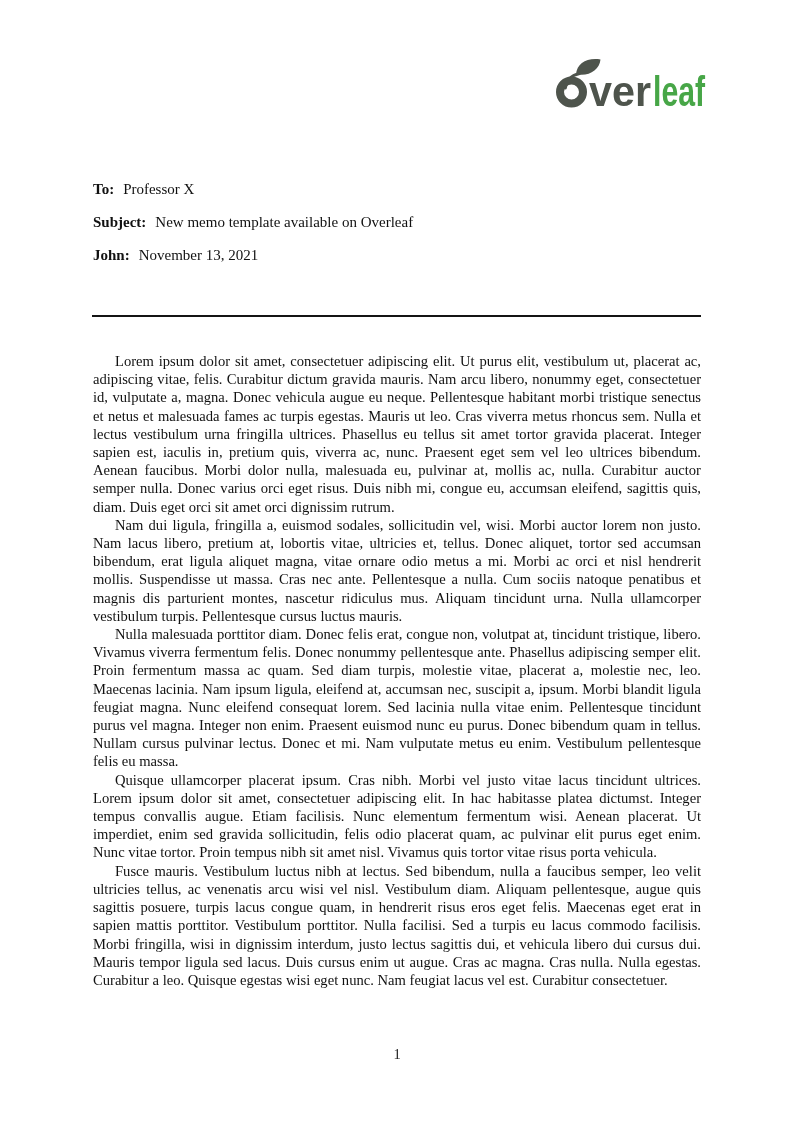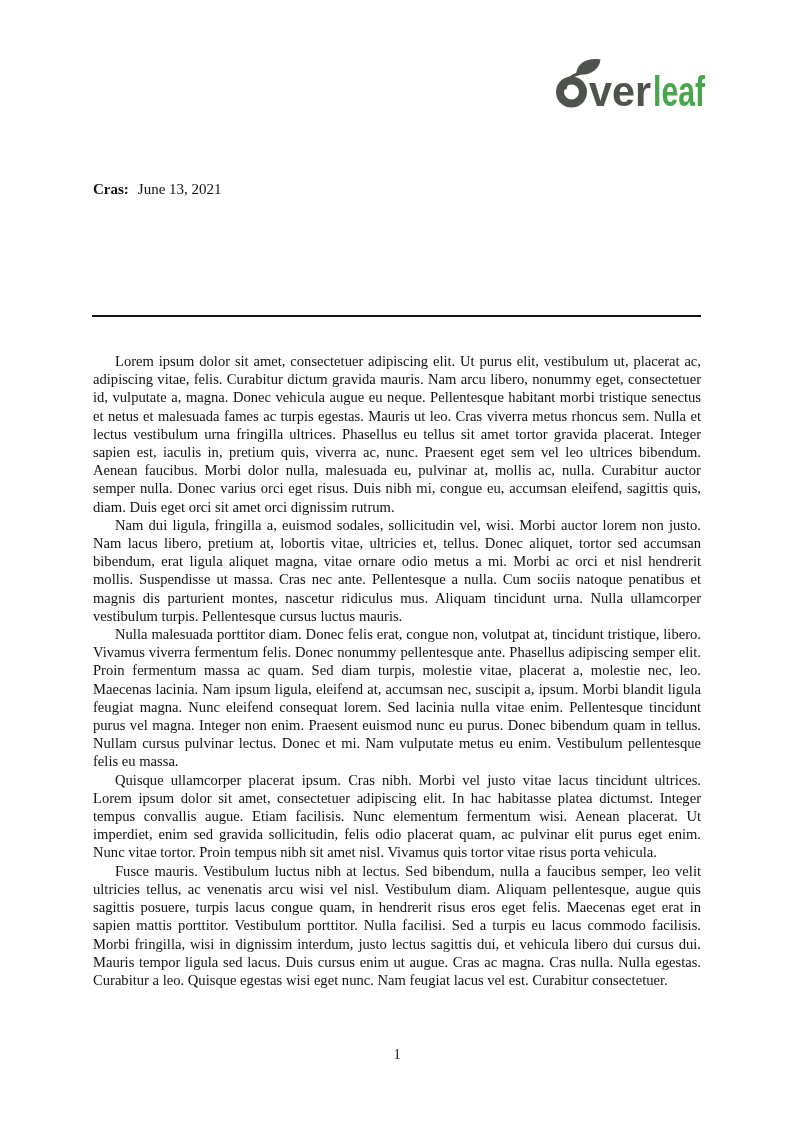--- a/index.html
+++ b/index.html
@@ -95,21 +95,27 @@
         <circle cx="16.5" cy="35" r="11.5" stroke="#4e544c" stroke-width="8" fill="none"></circle>
       </g>
 
       <text x="34" y="49" font-family="Liberation Sans, sans-serif" font-weight="bold" font-size="42" fill="#4e544c" textLength="62" lengthAdjust="spacingAndGlyphs">ver</text>
       <text x="98" y="49" font-family="Liberation Sans, sans-serif" font-weight="bold" font-size="42" fill="#47a647" textLength="52" lengthAdjust="spacingAndGlyphs">leaf</text>
     </svg>
   </div>
 
   <div class="memo-fields">
     <div class="memo-field">
-      <span class="label">Cras:</span><span>June 13, 2021</span>
+      <span class="label">To:</span><span>Professor X</span>
+    </div>
+    <div class="memo-field">
+      <span class="label">Subject:</span><span>New memo template available on Overleaf</span>
+    </div>
+    <div class="memo-field">
+      <span class="label">John:</span><span>November 13, 2021</span>
     </div>
   </div>
 
   <div class="rule"></div>
 
   <div class="body-text">
     <p>Lorem ipsum dolor sit amet, consectetuer adipiscing elit. Ut purus elit, vestibulum ut, placerat ac, adipiscing vitae, felis. Curabitur dictum gravida mauris. Nam arcu libero, nonummy eget, consectetuer id, vulputate a, magna. Donec vehicula augue eu neque. Pellentesque habitant morbi tristique senectus et netus et malesuada fames ac turpis egestas. Mauris ut leo. Cras viverra metus rhoncus sem. Nulla et lectus vestibulum urna fringilla ultrices. Phasellus eu tellus sit amet tortor gravida placerat. Integer sapien est, iaculis in, pretium quis, viverra ac, nunc. Praesent eget sem vel leo ultrices bibendum. Aenean faucibus. Morbi dolor nulla, malesuada eu, pulvinar at, mollis ac, nulla. Curabitur auctor semper nulla. Donec varius orci eget risus. Duis nibh mi, congue eu, accumsan eleifend, sagittis quis, diam. Duis eget orci sit amet orci dignissim rutrum.</p>
     <p>Nam dui ligula, fringilla a, euismod sodales, sollicitudin vel, wisi. Morbi auctor lorem non justo. Nam lacus libero, pretium at, lobortis vitae, ultricies et, tellus. Donec aliquet, tortor sed accumsan bibendum, erat ligula aliquet magna, vitae ornare odio metus a mi. Morbi ac orci et nisl hendrerit mollis. Suspendisse ut massa. Cras nec ante. Pellentesque a nulla. Cum sociis natoque penatibus et magnis dis parturient montes, nascetur ridiculus mus. Aliquam tincidunt urna. Nulla ullamcorper vestibulum turpis. Pellentesque cursus luctus mauris.</p>
     <p>Nulla malesuada porttitor diam. Donec felis erat, congue non, volutpat at, tincidunt tristique, libero. Vivamus viverra fermentum felis. Donec nonummy pellentesque ante. Phasellus adipiscing semper elit. Proin fermentum massa ac quam. Sed diam turpis, molestie vitae, placerat a, molestie nec, leo. Maecenas lacinia. Nam ipsum ligula, eleifend at, accumsan nec, suscipit a, ipsum. Morbi blandit ligula feugiat magna. Nunc eleifend consequat lorem. Sed lacinia nulla vitae enim. Pellentesque tincidunt purus vel magna. Integer non enim. Praesent euismod nunc eu purus. Donec bibendum quam in tellus. Nullam cursus pulvinar lectus. Donec et mi. Nam vulputate metus eu enim. Vestibulum pellentesque felis eu massa.</p>
     <p>Quisque ullamcorper placerat ipsum. Cras nibh. Morbi vel justo vitae lacus tincidunt ultrices. Lorem ipsum dolor sit amet, consectetuer adipiscing elit. In hac habitasse platea dictumst. Integer tempus convallis augue. Etiam facilisis. Nunc elementum fermentum wisi. Aenean placerat. Ut imperdiet, enim sed gravida sollicitudin, felis odio placerat quam, ac pulvinar elit purus eget enim. Nunc vitae tortor. Proin tempus nibh sit amet nisl. Vivamus quis tortor vitae risus porta vehicula.</p>

